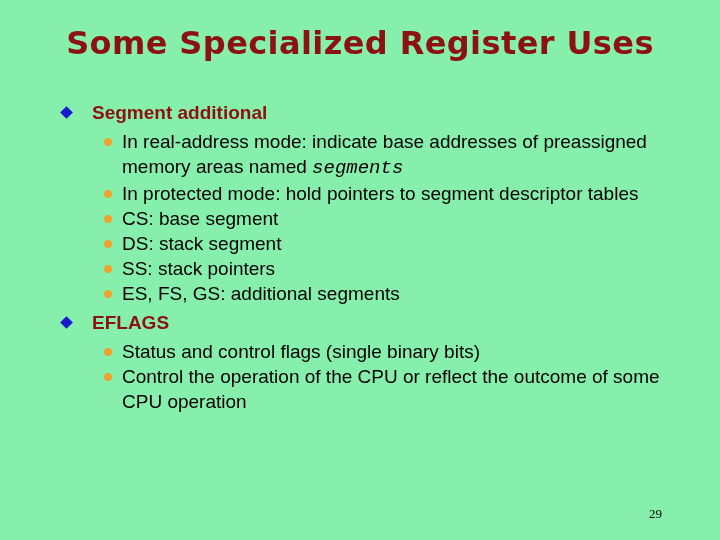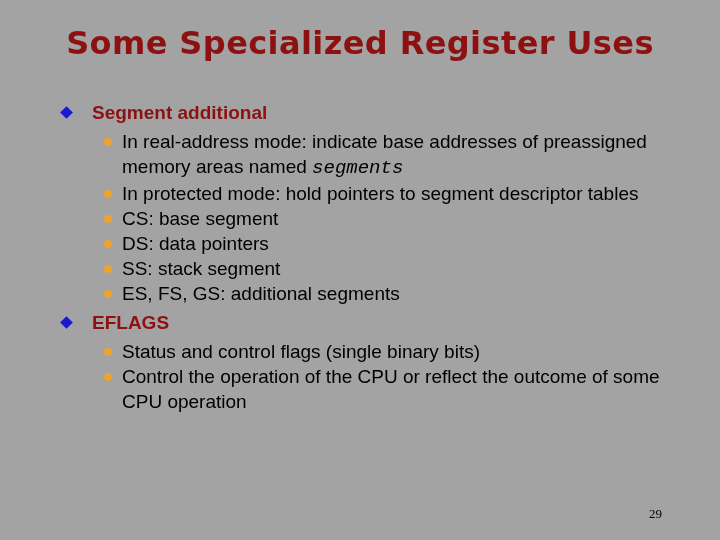--- a/index.html
+++ b/index.html
@@ -12,21 +12,21 @@
     height: 540px;
     overflow: hidden;
     font-family: "Liberation Sans", sans-serif;
     -webkit-font-smoothing: none;
   }
 
   .slide {
     position: relative;
     width: 720px;
     height: 540px;
-    background: #a3a3a3;
+    background: #86efac;
     box-sizing: border-box;
   }
 
   
   .slide-title {
     position: absolute;
     left: 0;
     top: 26px;
     width: 720px;
     text-align: center;
@@ -130,26 +130,26 @@
         <span class="txt">In protected mode: hold pointers to segment descriptor tables</span>
       </div>
 
       <div class="lvl2">
         <span class="bullet-dot"></span>
         <span class="txt">CS: base segment</span>
       </div>
 
       <div class="lvl2">
         <span class="bullet-dot"></span>
-        <span class="txt">DS: data pointers</span>
+        <span class="txt">DS: stack segment</span>
       </div>
 
       <div class="lvl2">
         <span class="bullet-dot"></span>
-        <span class="txt">SS: stack segment</span>
+        <span class="txt">SS: stack pointers</span>
       </div>
 
       <div class="lvl2">
         <span class="bullet-dot"></span>
         <span class="txt">ES, FS, GS: additional segments</span>
       </div>
     </div>
 
     <div class="group">
       <div class="lvl1">

